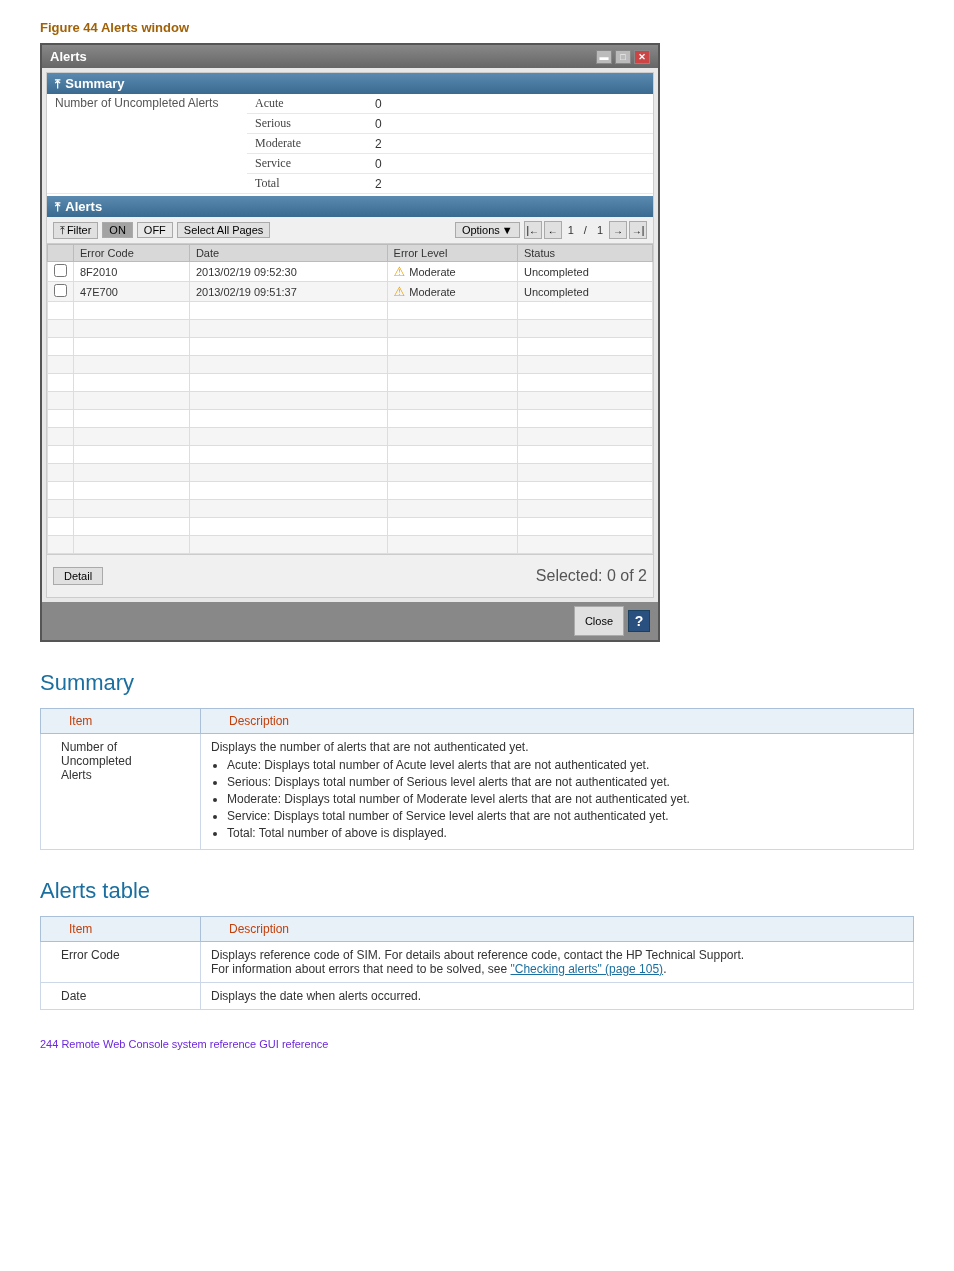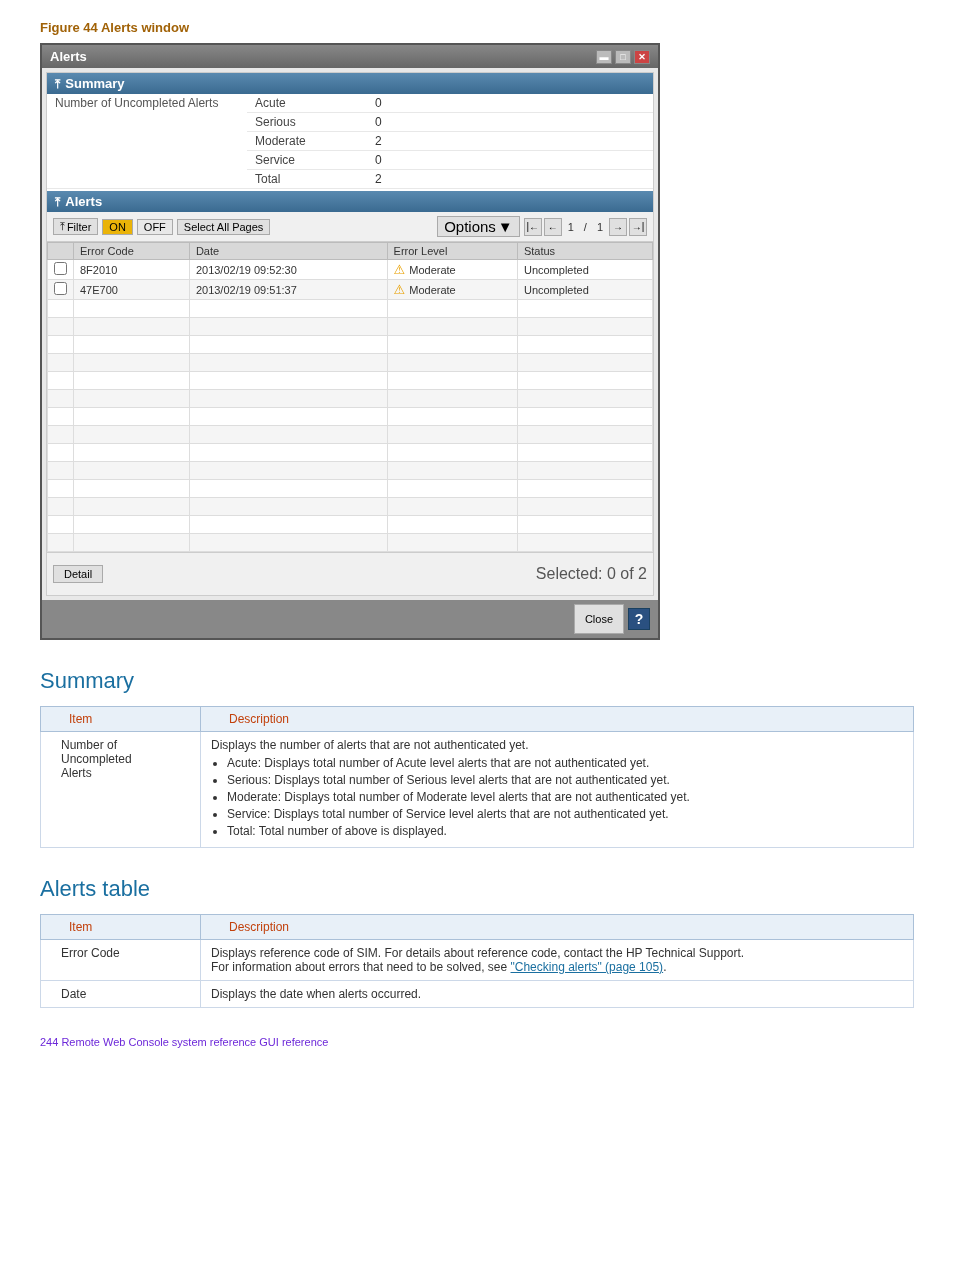--- a/index.html
+++ b/index.html
@@ -95,20 +95,21 @@
 
     .summary-table .label-cell {
       color: #555;
       width: 200px;
       vertical-align: top;
     }
 
     .summary-table .sublabel-cell {
       color: #444;
       width: 120px;
+      font-family: Liberation Serif, serif;
     }
 
     .summary-table .value-cell {
       color: #333;
     }
 
     
     .alerts-section-header {
       background: linear-gradient(to bottom, #5a8ab0, #3a6a90);
       color: #fff;
@@ -135,30 +136,30 @@
       font-size: 11px;
       background: #e0e0e0;
       border: 1px solid #aaa;
       cursor: pointer;
       display: flex;
       align-items: center;
       gap: 2px;
     }
 
     .toolbar-btn.on-btn {
-      background: #eab308;
+      background: #a3a3a3;
     }
 
     .toolbar-btn.off-btn {
       background: #e8e8e8;
     }
 
     .options-btn {
       padding: 1px 6px;
-      font-size: 15px;
+      font-size: 11px;
       background: #e0e0e0;
       border: 1px solid #aaa;
       cursor: pointer;
       display: flex;
       align-items: center;
       gap: 2px;
     }
 
     .pagination {
       display: flex;

